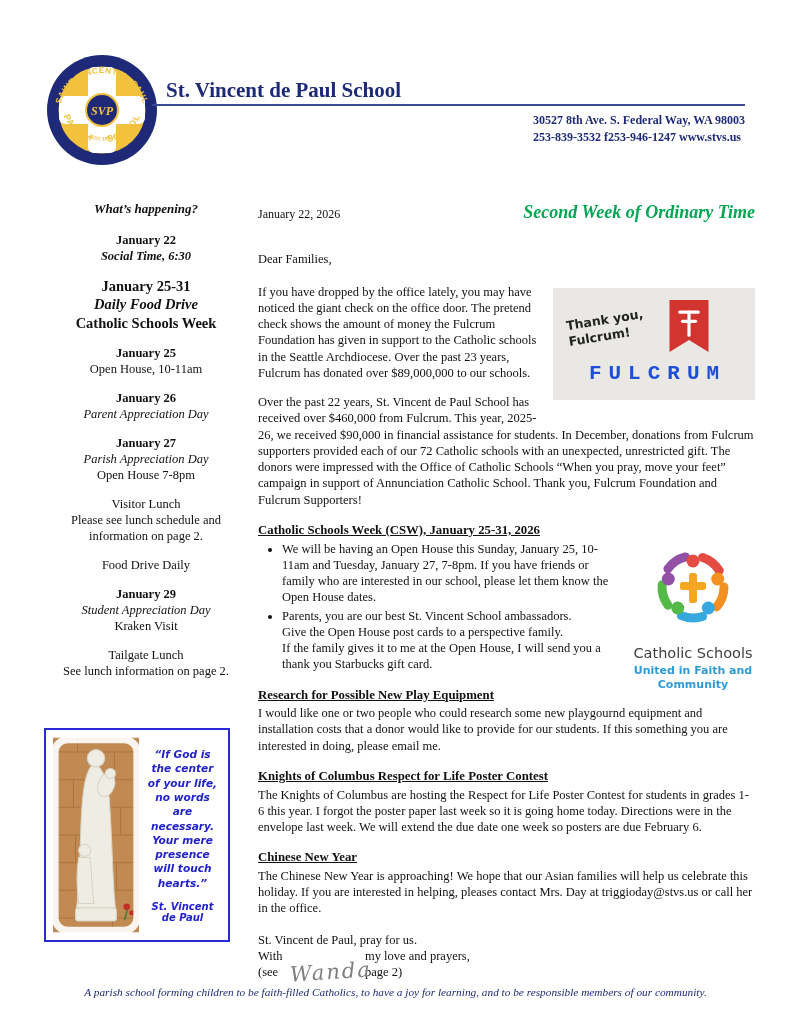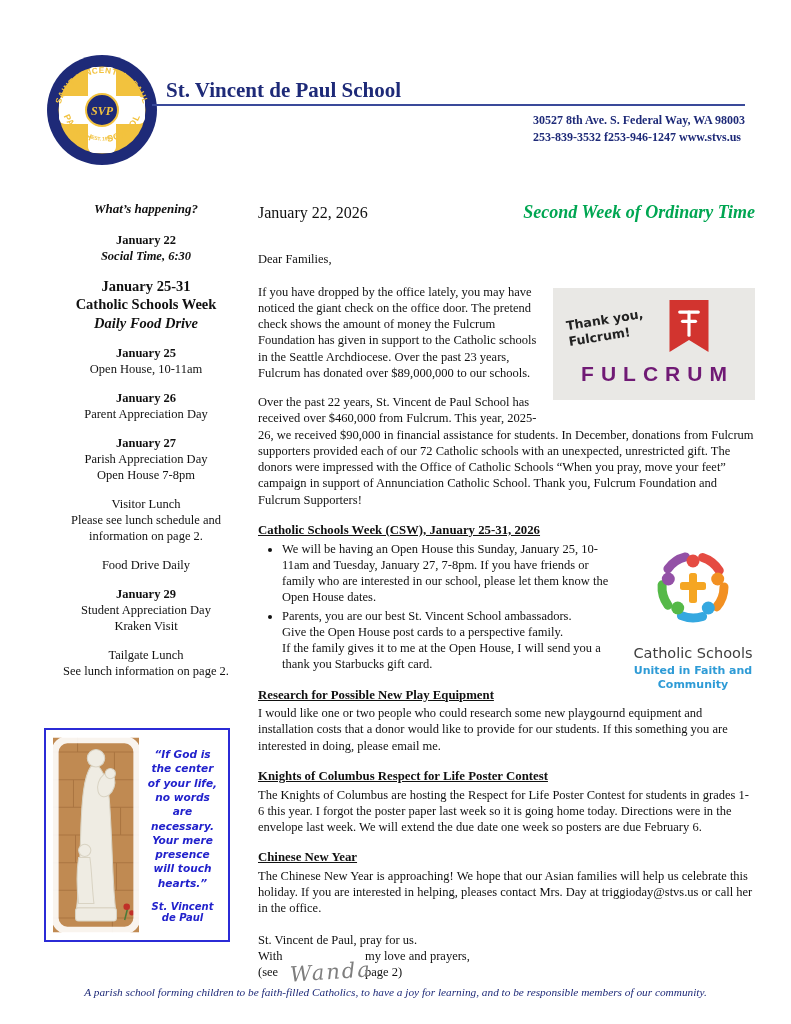--- a/index.html
+++ b/index.html
@@ -11,44 +11,44 @@
   .school-title { position:absolute; left:166px; top:78px; font-size:21px; font-weight:bold; color:#1e2a78; }
   .header-rule { position:absolute; left:152px; top:104px; width:593px; height:2px; background:#3a4a9a; }
   .header-address { position:absolute; right:46px; top:112px; text-align:left; color:#1e2a78; font-size:12px; line-height:1.4; font-weight:bold; }
 
   
   .sidebar { position:absolute; left:40px; top:201px; width:212px; text-align:center; font-size:12.5px; line-height:1.28; }
   .sb-title { font-weight:bold; font-style:italic; font-size:13px; margin-bottom:14px; }
   .sb-entry { margin-bottom:13px; }
   .sb-line { }
   .sb-line.bold { font-weight:bold; }
-  .sb-line.italic { }
+  .sb-line.italic { font-style:italic; }
   .sb-line.bolditalic { font-weight:bold; font-style:italic; }
   .sb-line.big { font-size:14.5px; }
 
   
   .quote-box { position:absolute; left:44px; top:728px; width:186px; height:214px; border:2px solid #2b2bd6; background:#fff; display:flex; padding:7px; }
   .statue { width:86px; height:196px; flex:none; }
   .quote-side { flex:1; display:flex; flex-direction:column; justify-content:center; padding-left:5px; text-align:center; color:#2222cc; font-family:"DejaVu Sans", sans-serif; }
   .quote-text { font-size:10.6px; font-weight:bold; font-style:italic; line-height:1.35; }
   .quote-attr { font-size:10px; font-weight:bold; font-style:italic; margin-top:11px; }
 
   
   .main { position:absolute; left:258px; top:201px; width:497px; font-size:12.5px; line-height:1.3; }
   .date-row { display:flex; justify-content:space-between; align-items:baseline; }
-  .letter-date { font-size:16px; }
+  .letter-date { font-size:12px; }
   .season { color:#00a652; font-weight:bold; font-style:italic; font-size:18px; }
   .salutation { margin-top:27px; }
   .letter-body { margin-top:16px; }
   .letter-body p + p { margin-top:13px; }
 
   .fulcrum-box { float:right; width:202px; height:112px; margin:4px 0 14px 10px; background:#e9e8e5; position:relative; }
   .fulcrum-caption { position:absolute; left:14px; top:24px; transform:rotate(-9deg); font-family:"DejaVu Sans", sans-serif; font-size:12.5px; font-weight:600; color:#222; line-height:1.25; }
   .fulcrum-mark { position:absolute; right:46px; top:12px; }
-  .fulcrum-brand { position:absolute; left:0; right:0; bottom:12px; text-align:center; color:#701a75; font-family:Liberation Sans, sans-serif; font-weight:600; font-size:21px; letter-spacing:7px; text-indent:7px; }
+  .fulcrum-brand { position:absolute; left:0; right:0; bottom:12px; text-align:center; color:#1d4ed8; font-family:Liberation Mono, monospace; font-weight:600; font-size:21px; letter-spacing:7px; text-indent:7px; }
 
   h3.sec { font-size:12.8px; font-weight:bold; text-decoration:underline; margin:14px 0 2px 0; }
   .sec-body { }
 
   .csw-logo { float:right; width:124px; margin:2px 0 6px 8px; text-align:center; }
   .csw-logo .cs-name { font-family:"DejaVu Sans", sans-serif; font-size:14.5px; color:#3f3f3f; margin-top:1px; }
   .csw-logo .cs-sub { font-family:"DejaVu Sans", sans-serif; font-size:11px; font-weight:bold; color:#2e9bd6; margin-top:1px; }
   ul.bullets { margin:2px 0 0 0; padding-left:24px; }
   ul.bullets li { white-space:pre-line; margin-bottom:2px; }
 
@@ -101,22 +101,22 @@
 
   <div class="sidebar">
     <div class="sb-title">What’s happening?</div>
     <div>
         <div class="sb-entry">
           <div class="sb-line bold">January 22</div>
           <div class="sb-line bolditalic">Social Time, 6:30</div>
         </div>
         <div class="sb-entry">
           <div class="sb-line bold big">January 25-31</div>
+          <div class="sb-line bolditalic big">Daily Food Drive</div>
           <div class="sb-line bold big">Catholic Schools Week</div>
-          <div class="sb-line bolditalic big">Daily Food Drive</div>
         </div>
         <div class="sb-entry">
           <div class="sb-line bold">January 25</div>
           <div class="sb-line plain">Open House, 10-11am</div>
         </div>
         <div class="sb-entry">
           <div class="sb-line bold">January 26</div>
           <div class="sb-line italic">Parent Appreciation Day</div>
         </div>
         <div class="sb-entry">

